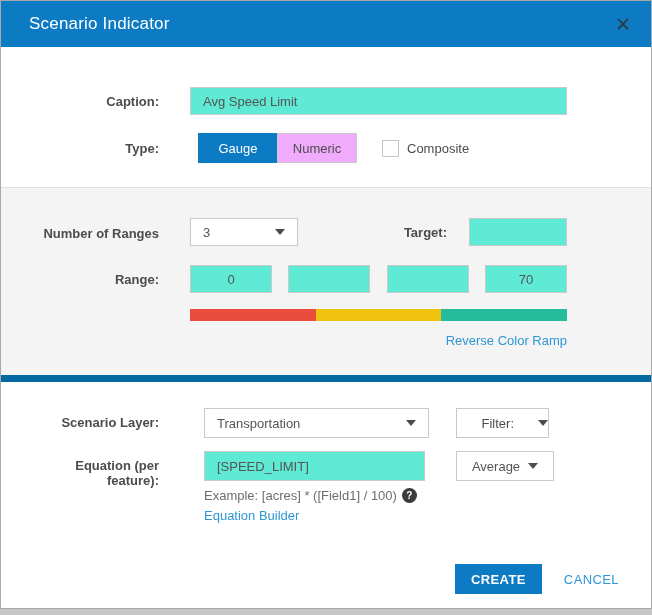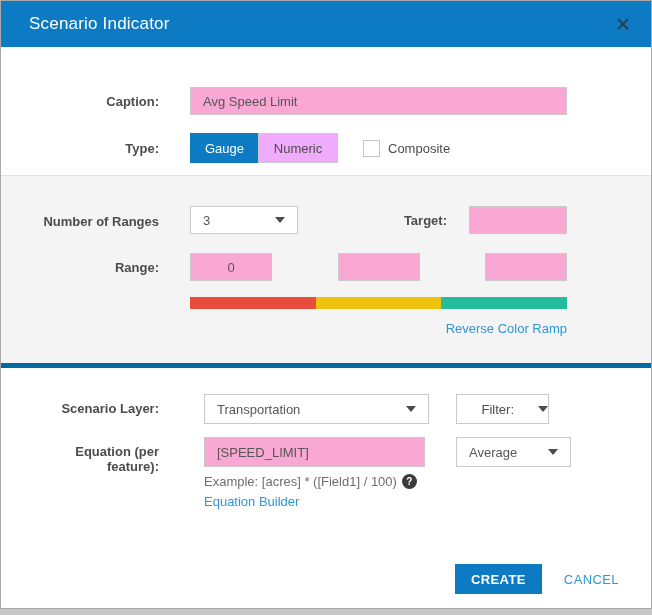--- a/index.html
+++ b/index.html
@@ -22,42 +22,42 @@
   .sec1 { padding:40px 0 12px 0; background:#fff; }
   .row { display:flex; align-items:flex-start; }
   .lbl {
     width:158px; flex:0 0 158px; text-align:right; font-size:13px; font-weight:700;
     color:#4c4c4c; padding-top:7px;
   }
   .content { display:flex; align-items:center; }
   .c1 { margin-left:31px; width:377px; }
   .c2 { margin-left:45px; }
   .inp {
-    border:1px solid #c9c9c9; background:#f9a8d4; height:28px; font-size:13px;
+    border:1px solid #c9c9c9; background:#5eead4; height:28px; font-size:13px;
     color:#555; font-family:"Liberation Sans", sans-serif; padding:0 12px; outline:none;
   }
   .caption-inp { width:377px; }
   .type-row { margin-top:18px; }
   .type-row .lbl, .ranges-top-row .lbl { padding-top:8px; }
   .toggle { display:flex; }
   .tbtn {
     height:30px; border:1px solid #c9c9c9; background:#f0abfc; color:#4c4c4c;
     font-size:13px; font-family:"Liberation Sans", sans-serif; cursor:pointer; padding:0;
   }
-  .tbtn.first { width:68px; border-right:none; }
+  .tbtn.first { width:79px; border-right:none;margin-left:8px; }
   .tbtn.second { width:80px; }
   .tbtn.active { background:#0c7bc4; border-color:#0c7bc4; color:#fff; }
   .checkbox {
     width:17px; height:17px; border:1px solid #c5c5c5; background:#fff;
     margin-left:25px; flex:0 0 17px; cursor:pointer;
   }
   .cb-label { font-size:13px; color:#4c4c4c; margin-left:8px; font-weight:400; }
   .gray {
-    background:#f4f4f4; border-top:1px solid #e1e1e1; border-bottom:5px solid #0369a1;
-    padding:30px 8px 27px 0; 
+    background:#f4f4f4; border-top:1px solid #e1e1e1; border-bottom:7px solid #0369a1;
+    padding:30px 8px 27px 0; margin-top:12px;
   }
   .select {
     height:28px; border:1px solid #c9c9c9; background:#fff; display:flex;
     align-items:center; justify-content:space-between; padding:0 12px;
     font-size:13px; color:#555; cursor:pointer;
   }
   .num-select { width:108px; }
   .caret {
     width:0; height:0; border-left:5px solid transparent; border-right:5px solid transparent;
     border-top:6px solid #4c4c4c; flex:0 0 auto; margin-left:8px;
@@ -86,21 +86,21 @@
   .eq-lbl span { display:inline-block; width:112px; text-align:right; }
   .eq-col { display:flex; flex-direction:column; align-items:flex-start; }
   .eq-inp { width:221px; height:30px; }
   .example { margin-top:7px; font-size:13px; color:#6e6e6e; display:flex; align-items:center; }
   .help {
     display:inline-block; width:15px; height:15px; border-radius:50%; background:#3b3b3b;
     color:#fff; font-size:10px; font-weight:700; text-align:center; line-height:15px;
     margin-left:5px; cursor:pointer;
   }
   .builder { margin-top:5px; }
-  .agg-select { width:115px; height:30px; margin-left:31px; align-self:flex-start; }
+  .agg-select { width:98px; height:30px; margin-left:31px; align-self:flex-start;justify-content:center; }
   .footer {
     margin-top:auto; display:flex; align-items:center; justify-content:flex-end;
     padding:0 32px 14px 0; height:44px; flex:0 0 auto;
   }
   .create {
     height:30px; padding:0 15px; background:#0c7bc4; border:1px solid #0c7bc4; color:#fff;
     font-size:13px; font-weight:700; letter-spacing:0.4px; cursor:pointer;
     font-family:"Liberation Sans", sans-serif;
   }
   .cancel { margin-left:22px; font-size:13px; font-weight:400; letter-spacing:0.4px; color:#2e97d5; }
@@ -148,20 +148,21 @@
           <input class="inp target-inp" value="" style="">
         </div>
       </div>
     </div>
     <div class="row range-row">
       <label class="lbl">Range:</label>
       <div class="content c1 range-inputs">
         <input class="inp range-inp" value="0" style="">
         <input class="inp range-inp" value="" style="">
         <input class="inp range-inp" value="" style="">
+        <input class="inp range-inp" value="70" style="">
       </div>
     </div>
     <div class="row ramp-row">
       <div class="lbl"></div>
       <div class="content c1 ramp">
         <span class="ramp-seg" style="background: rgb(231, 76, 60);"></span>
         <span class="ramp-seg" style="background: rgb(239, 194, 14);"></span>
         <span class="ramp-seg" style="background: rgb(37, 188, 158);"></span>
       </div>
     </div>

